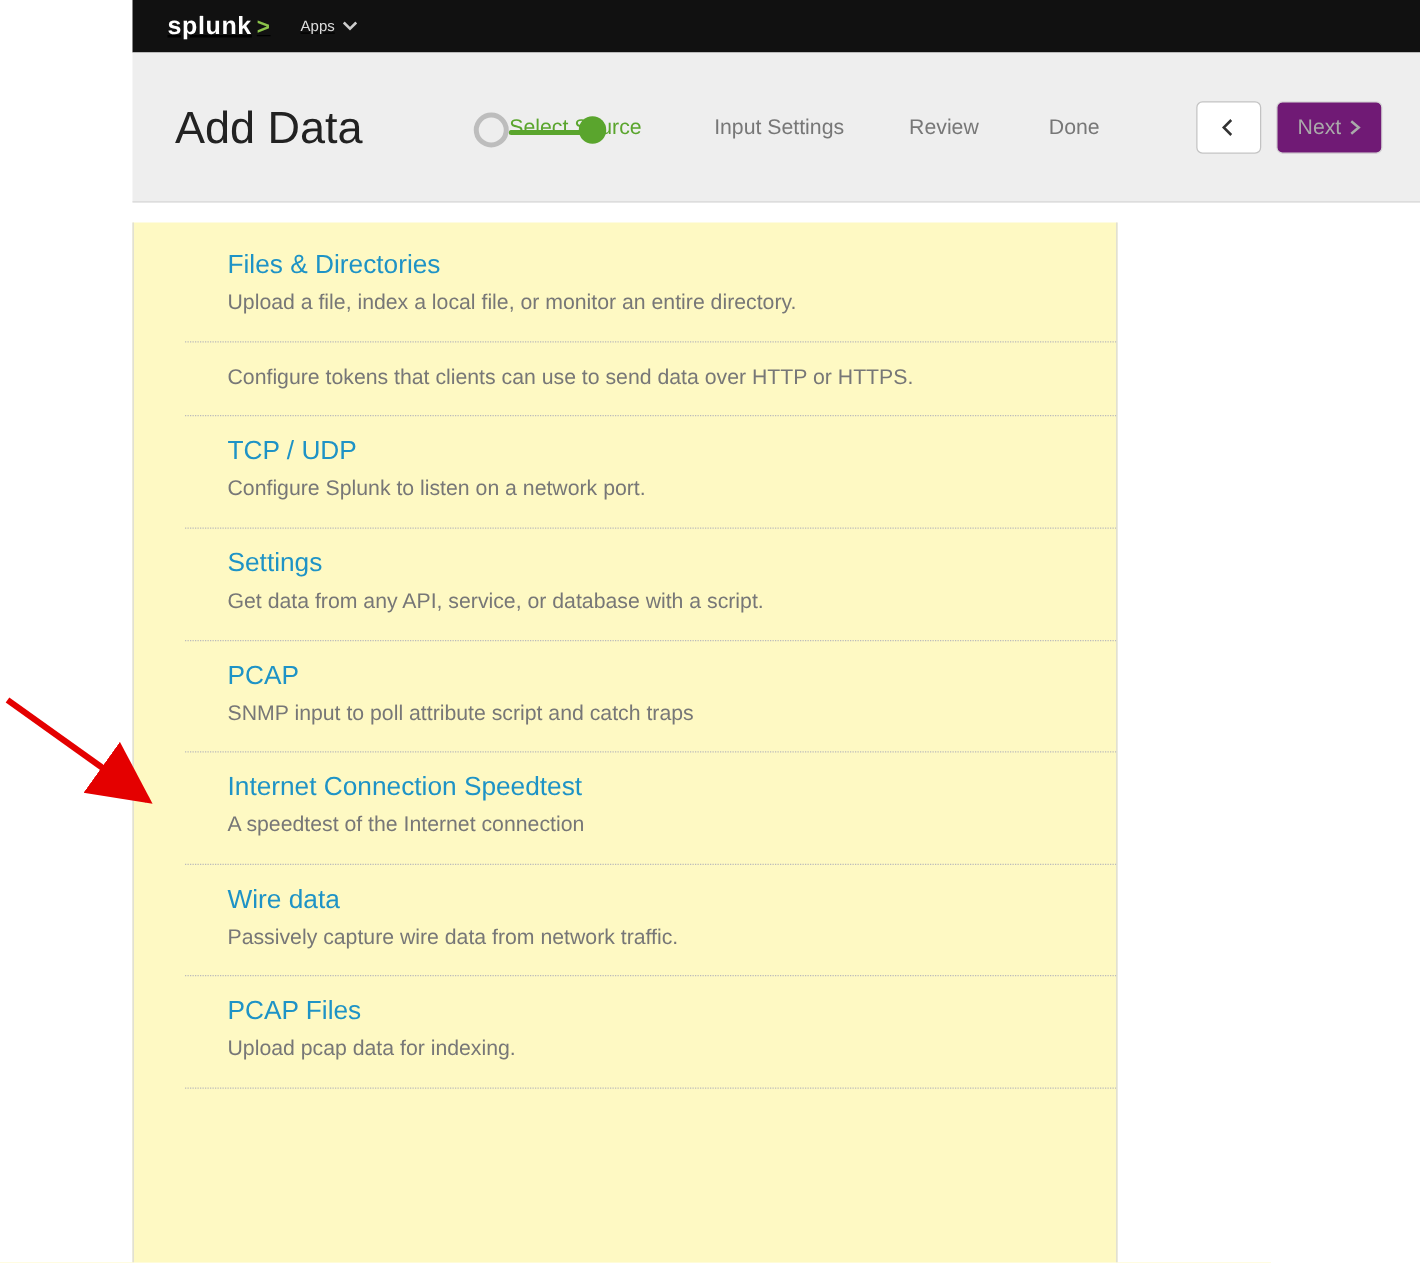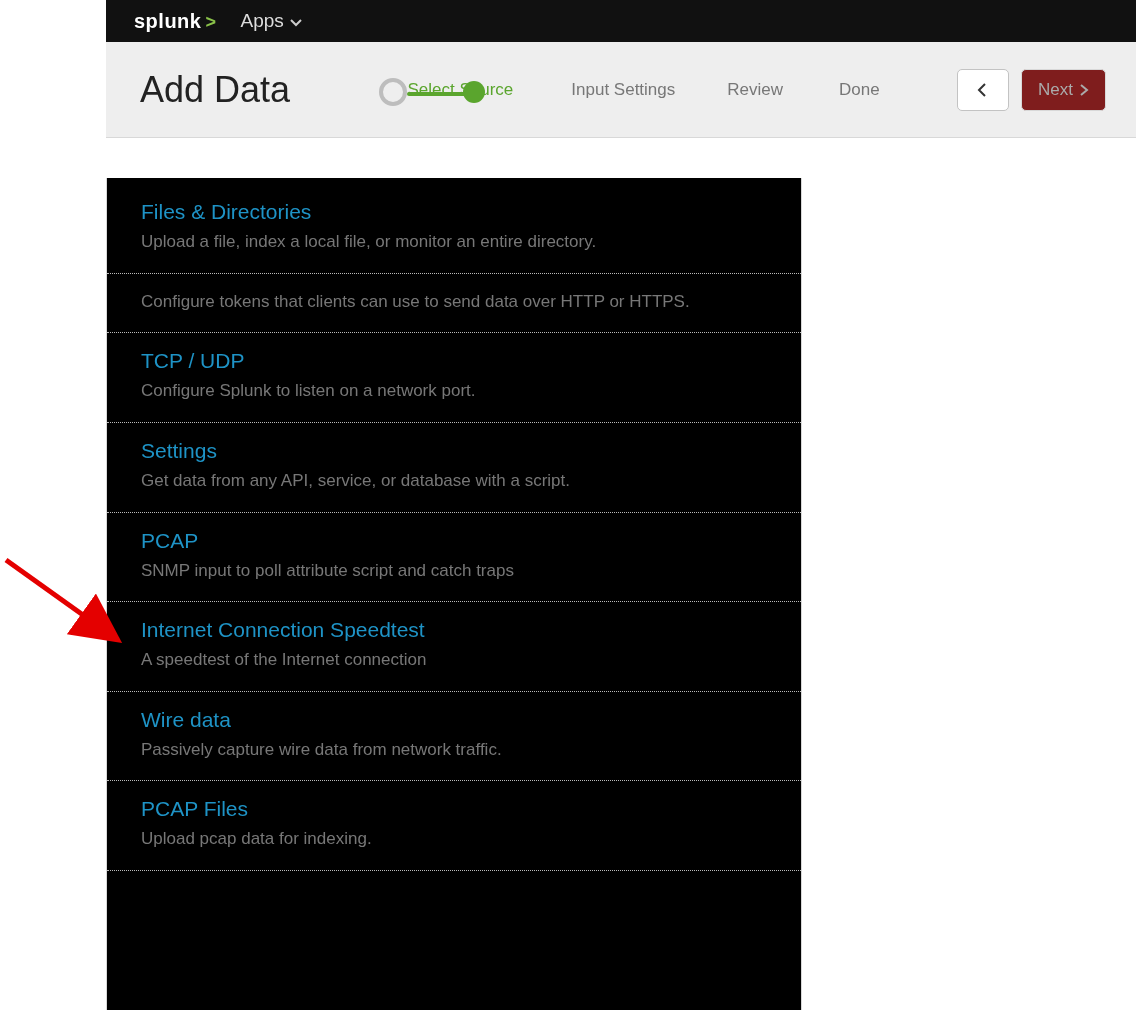--- a/index.html
+++ b/index.html
@@ -13,47 +13,48 @@
   }
   .topnav {
     position: absolute;
     left: 106px; right: 0; top: 0;
     height: 42px;
     background: #111;
     display: flex;
     align-items: center;
     padding-left: 28px;
     gap: 24px;
+    text-decoration: underline;
   }
   .logo {
     color: #fff;
     font-weight: 700;
     font-size: 20px;
     letter-spacing: 0.5px;
     display: flex;
     align-items: baseline;
   }
   .logo-caret {
     color: #8bc34a;
     font-weight: 700;
     margin-left: 4px;
     font-size: 18px;
   }
   .apps-menu {
     color: #ddd;
-    font-size: 19px;
+    font-size: 12px;
     display: flex;
     align-items: center;
     gap: 6px;
     cursor: pointer;
   }
   .header-bar {
     position: absolute;
     left: 106px; right: 0; top: 42px;
-    height: 96px;
+    height: 120px;
     background: #eee;
     border-bottom: 1px solid #d8d8d8;
     display: flex;
     align-items: center;
     padding: 0 30px 0 34px;
   }
   .page-title {
     font-size: 36px;
     font-weight: 400;
     color: #222;
@@ -117,34 +118,35 @@
     cursor: pointer;
   }
   .btn.back {
     background: #fff;
     border: 1px solid #c3c3c3;
     color: #333;
     width: 52px;
     padding: 0;
   }
   .btn.next {
-    background: #7f1d1d;
+    background: #701a75;
     border: 1px solid #d8d8d8;
     color: #aaa;
     gap: 6px;
   }
   .source-list {
     position: absolute;
     left: 106px; top: 178px;
-    width: 696px;
-    background: #000000;
+    width: 788px;
+    background: #fef9c3;
     border-right: 1px solid #d8d8d8;
     border-left: 1px solid #d8d8d8;
     bottom: 0;
     overflow: hidden;
+    padding-left: 41px;
   }
   .source-item {
     padding: 16px 34px 18px 34px;
     border-bottom: 1px dotted #bbb;
     cursor: pointer;
   }
   .source-item:first-child { padding-top: 22px; }
   .source-title {
     color: #1e93c6;
     font-size: 21px;

